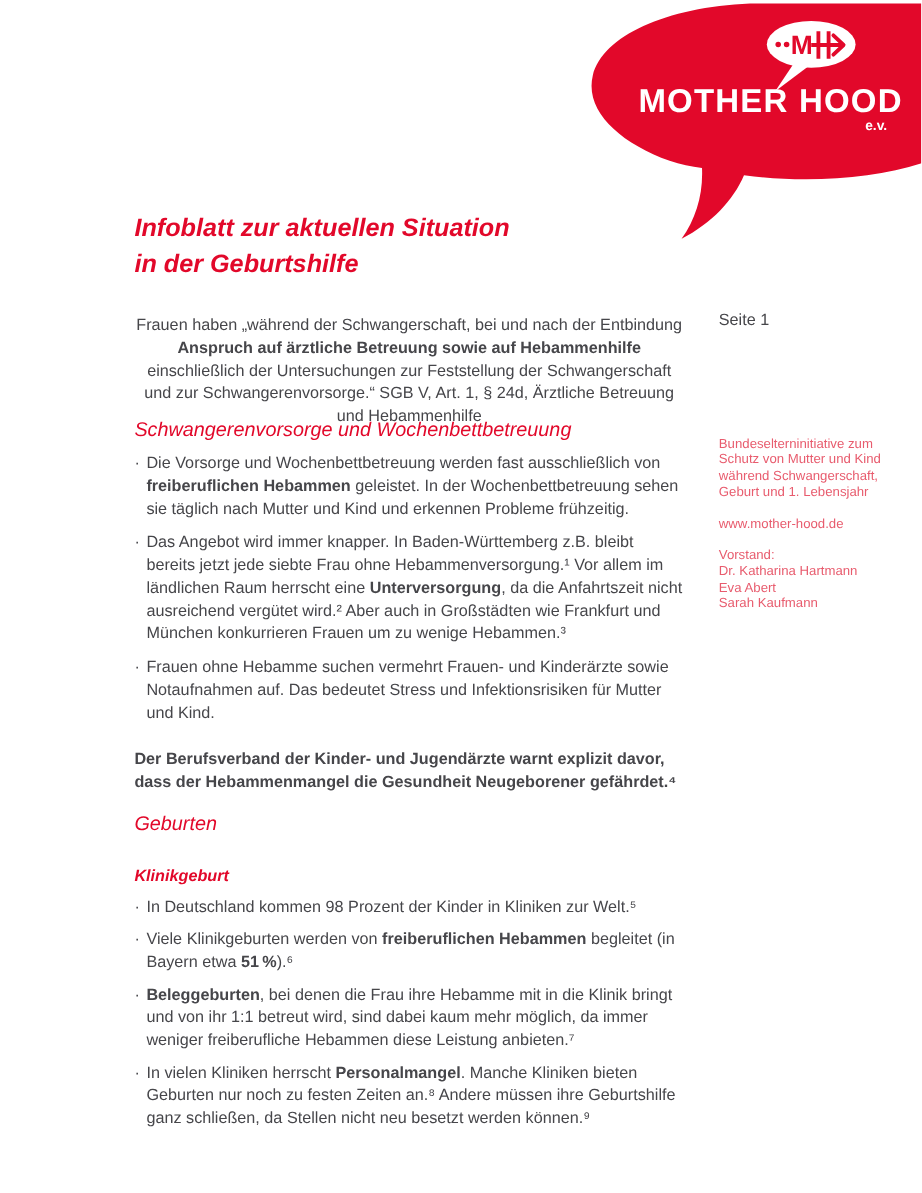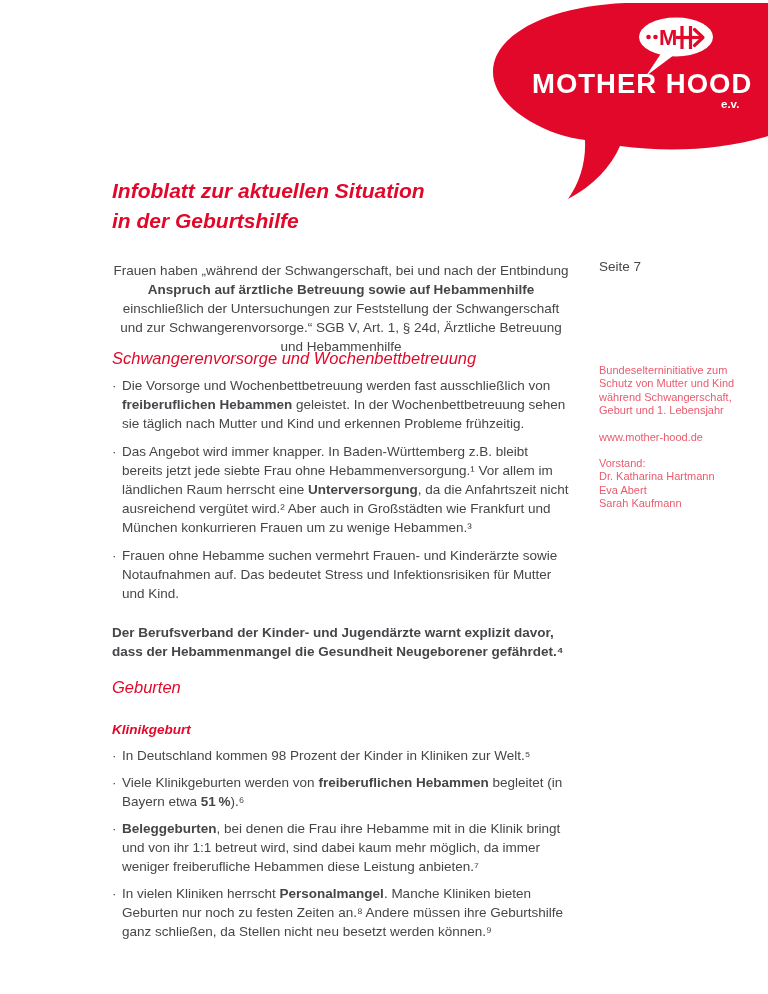--- a/index.html
+++ b/index.html
@@ -84,21 +84,21 @@
         <path d="M 204.5 29.5 L 213 37.5 L 204.5 45.5" fill="none" stroke="var(--brand-red)" stroke-width="3.2" stroke-linejoin="round" stroke-linecap="round"></path>
       </g>
       <text x="42" y="93" font-size="27.5" font-weight="bold" letter-spacing="1" fill="#ffffff">MOTHER HOOD</text>
       <text x="231" y="108" font-size="11.5" font-weight="bold" fill="#ffffff">e.v.</text>
     </svg>
   </div>
 
   <h1 class="title">Infoblatt zur aktuellen Situation
 in der Geburtshilfe</h1>
 
-  <div class="page-label">Seite 7</div>
+  <div class="page-label">Seite 1</div>
 
   <p class="intro"><span>Frauen haben „während der Schwangerschaft, bei und nach der Entbindung </span><span class="b">Anspruch auf ärztliche Betreuung sowie auf Hebammenhilfe</span><span> einschließlich der Untersuchungen zur Feststellung der Schwangerschaft und zur Schwangerenvorsorge.“ SGB V, Art. 1, § 24d, Ärztliche Betreuung und Hebammenhilfe</span></p>
 
   <div class="section section1">
     <h2 class="sec-heading">Schwangerenvorsorge und Wochenbettbetreuung</h2>
     <div class="bullets">
       <p class="bullet">
         <span class="marker">·</span>
         <span><span>Die Vorsorge und Wochenbettbetreuung werden fast ausschließlich von </span><span class="b">freiberuflichen Hebammen</span><span> geleistet. In der Wochenbettbetreuung sehen sie täglich nach Mutter und Kind und erkennen Probleme frühzeitig.</span></span>
       </p>

